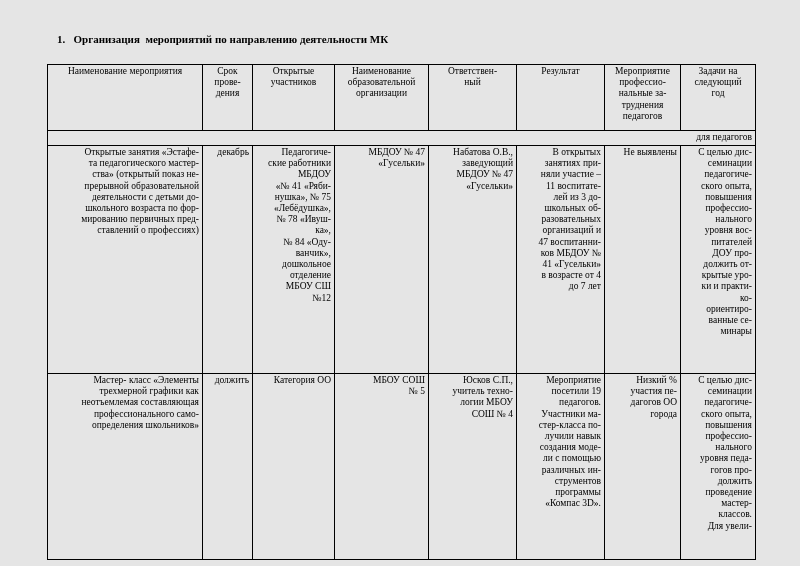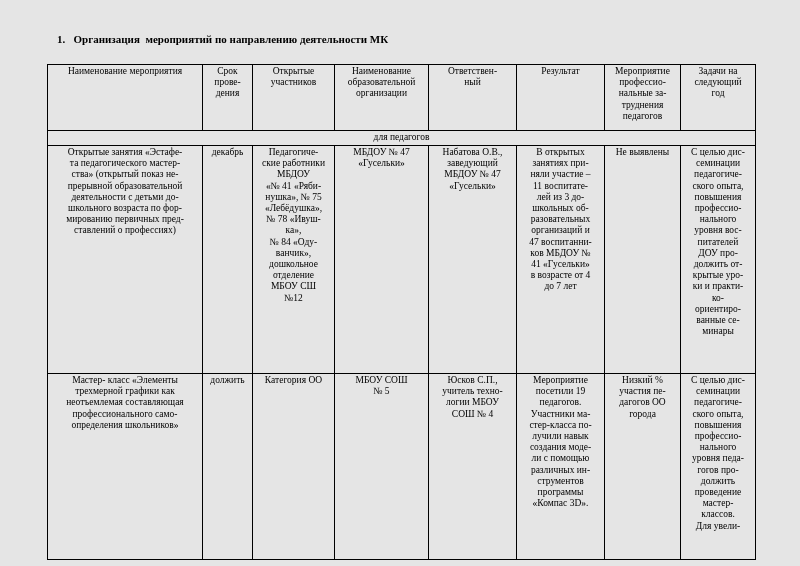--- a/index.html
+++ b/index.html
@@ -43,21 +43,21 @@
     line-height: 1.18;
     white-space: pre-line;
     overflow: hidden;
     word-wrap: break-word;
   }
   table.report th {
     font-weight: normal;
     text-align: center;
   }
   table.report td {
-    text-align: center;
+    text-align: right;
   }
   .section-cell {
     text-align: left;
     height: 12px;
     margin-top: 20px;
   }
   tr.header-row { height: 66px; }
   tr.body-row-1 { height: 228px; }
   tr.body-row-2 { height: 186px; }
 </style>

